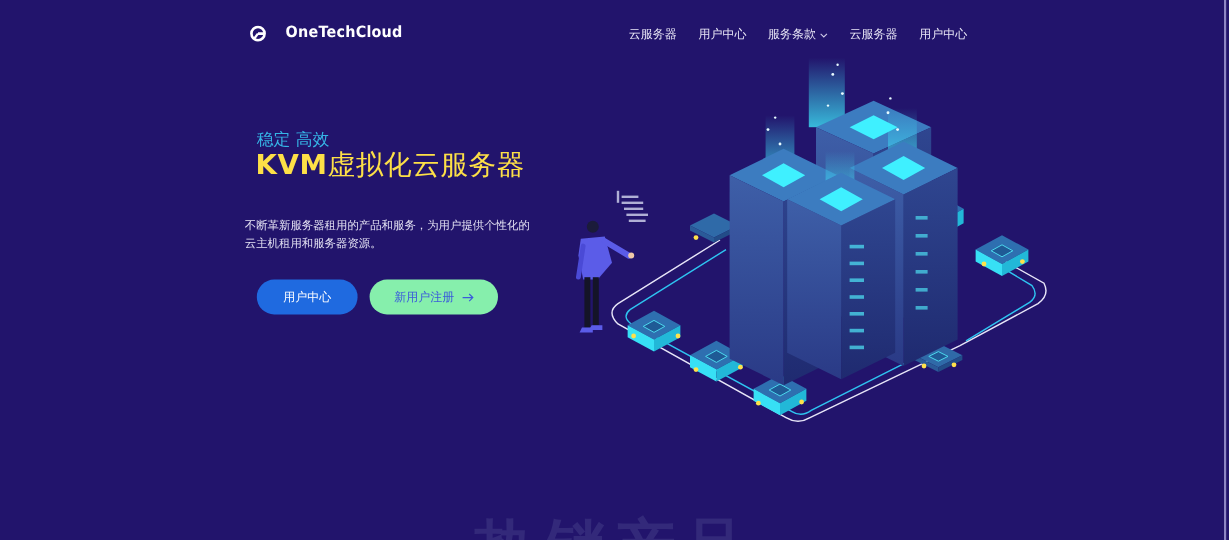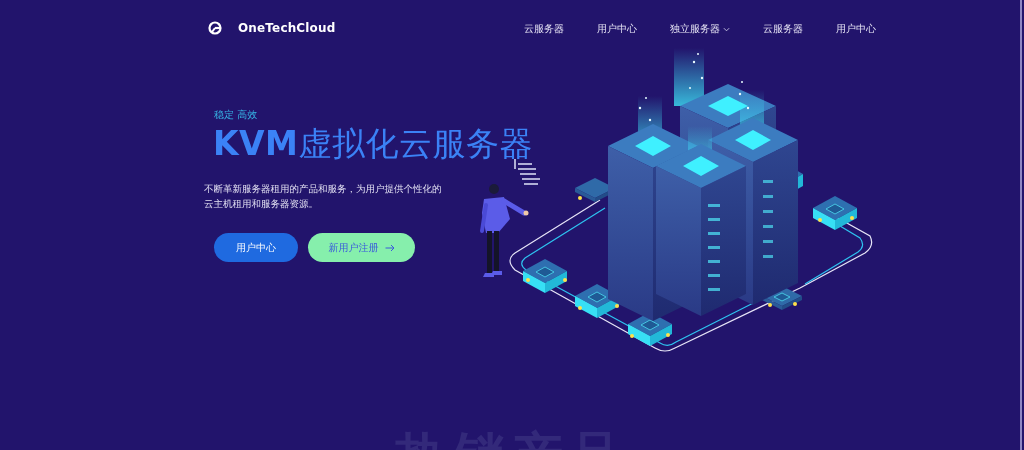--- a/index.html
+++ b/index.html
@@ -11,27 +11,27 @@
     position: relative;
   }
   .page { position: absolute; left: 0; top: 0; width: 1022px; height: 450px; background: #22146c; overflow: hidden; }
   .right-edge { position: absolute; right: 0; top: 0; width: 2px; height: 450px; background: #8e86c4; }
 
   
   .header { position: absolute; left: 0; top: 0; width: 1022px; height: 58px; }
   .logo { position: absolute; left: 208px; top: 20px; display: flex; align-items: center; gap: 16px; }
   .logo-icon { width: 14px; height: 14px; }
   .logo-text { font-family: "DejaVu Sans", sans-serif; font-weight: bold; font-size: 13px; letter-spacing: 0.2px; color: #ffffff; transform: scaleX(0.92); transform-origin: left center; }
-  .nav { position: absolute; left: 524px; top: 22px; display: flex; gap: 15px; }
+  .nav { position: absolute; left: 524px; top: 22px; display: flex; gap: 0; }
   .nav-item { font-size: 10px; color: #e8e6f6; margin-right: 18px; display: flex; align-items: center; gap: 3px; cursor: pointer; white-space: nowrap; }
   .nav-item .chev { width: 7px; height: 7px; }
 
   
-  .tagline { position: absolute; left: 214px; top: 108px; font-size: 10px; color: #36b5e6; }
-  .hero-title { position: absolute; left: 213px; top: 122px; font-size: 33px; font-weight: bold; color: #3b82f6; letter-spacing: 0.5px; white-space: nowrap; }
+  .tagline { position: absolute; left: 214px; top: 108px; font-size: 14px; color: #36b5e6; }
+  .hero-title { position: absolute; left: 213px; top: 122px; font-size: 23px; font-weight: bold; color: #fde047; letter-spacing: 0.5px; white-space: nowrap; }
   .hero-title .cjk { font-weight: normal; }
   .hero-desc { position: absolute; left: 204px; top: 181px; width: 240px; font-size: 9.5px; line-height: 15px; color: #e3e1f3; }
 
   .btn { position: absolute; height: 29px; border-radius: 15px; font-size: 10px; display: flex; align-items: center; justify-content: center; cursor: pointer; }
   .btn-primary { left: 214px; top: 233px; width: 84px; background: #1f6ae0; color: #ffffff; }
   .btn-secondary { left: 308px; top: 233px; width: 107px; background: #86efac; color: #3b5bdb; gap: 6px; }
   .btn-secondary .arrow { width: 10px; height: 8px; }
 
   .section-title { position: absolute; left: 0; width: 1022px; top: 422px; text-align: center; font-size: 52px; font-weight: bold; color: #33297a; letter-spacing: 6px; }
 
@@ -52,21 +52,21 @@
       <span class="logo-text">OneTechCloud</span>
     </div>
     <nav class="nav">
       <a class="nav-item">
           <span>云服务器</span>
         </a>
       <a class="nav-item">
           <span>用户中心</span>
         </a>
       <a class="nav-item">
-          <span>独立服务器</span>
+          <span>服务条款</span>
         <svg class="chev" viewBox="0 0 8 8">
             <path d="M1 2.5 L4 5.5 L7 2.5" fill="none" stroke="#cfcbe8" stroke-width="1"></path>
           </svg>
       </a>
       <a class="nav-item">
           <span>云服务器</span>
         </a>
       <a class="nav-item">
           <span>用户中心</span>
         </a>

